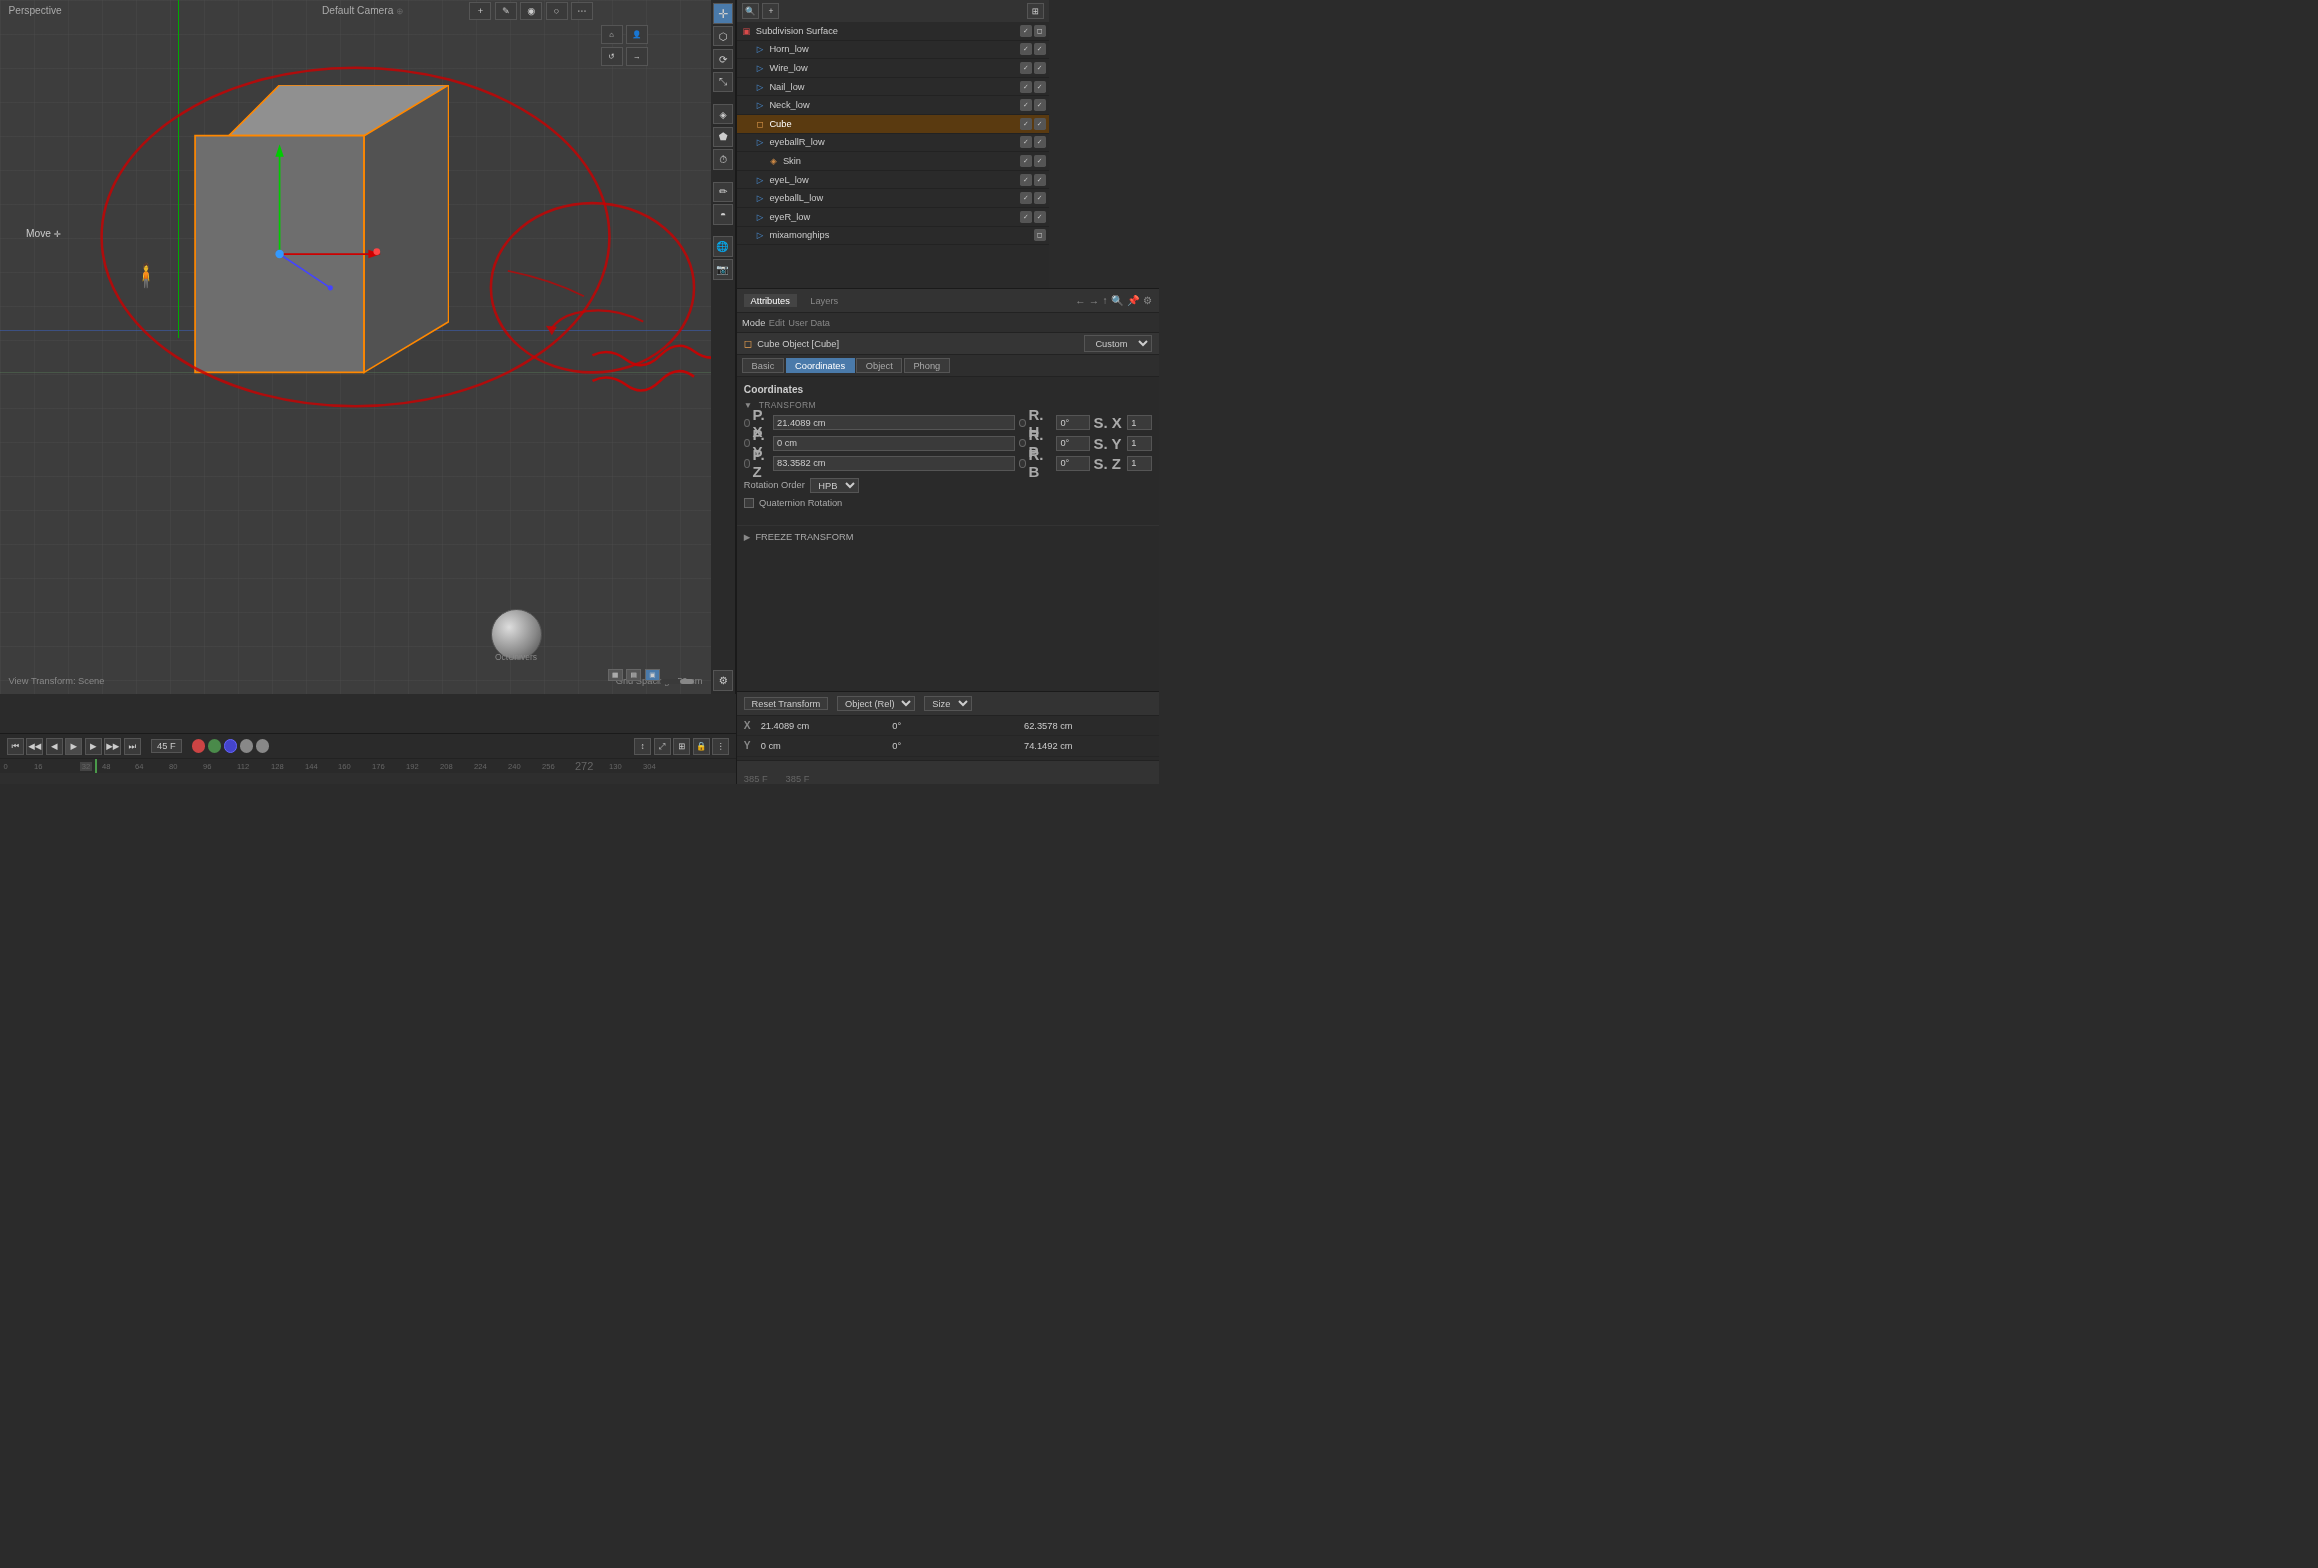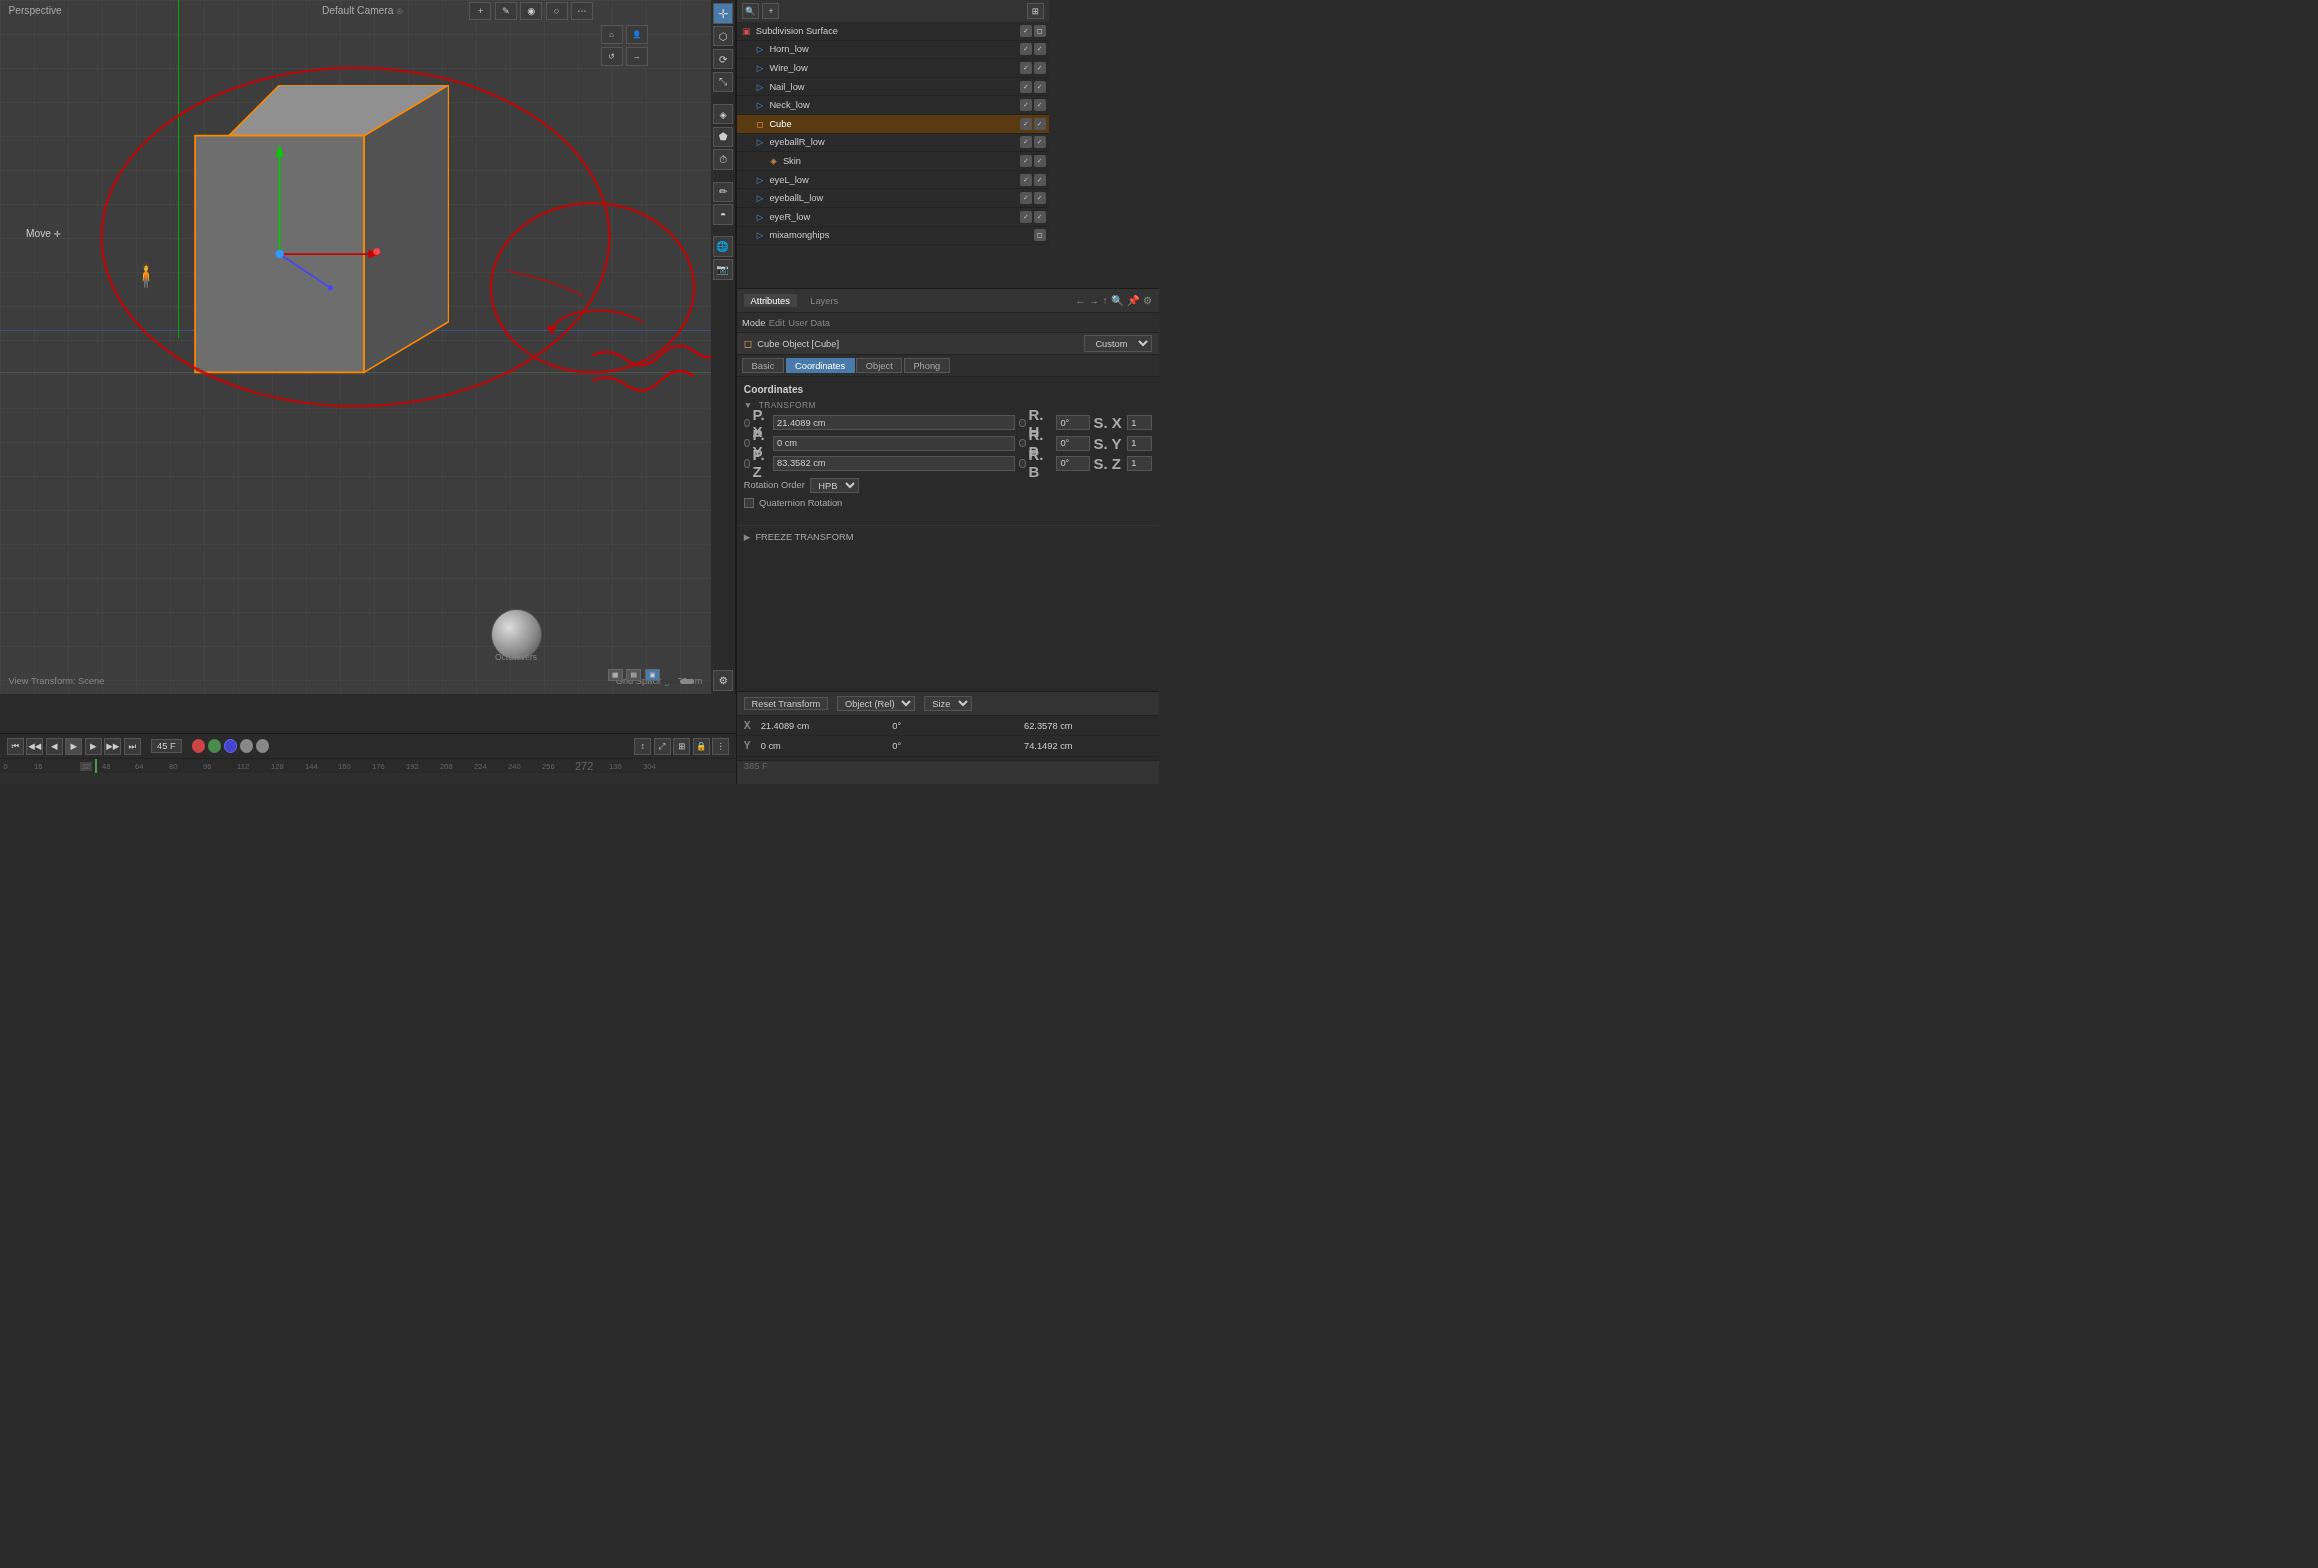--- a/index.html
+++ b/index.html
@@ -924,18 +924,18 @@
     <span class="tr-val" style="flex:1;font-size:9.3px;color:#ccc;">0°</span>
     <span class="tr-val" style="flex:1;font-size:9.3px;color:#ccc;">74.1492 cm</span>
   </div>
   <div class="transform-row">
     <span class="tr-label">Z</span>
     <span class="tr-val" style="flex:1;font-size:9.3px;color:#ccc;">83.3582 cm</span>
     <span class="tr-val" style="flex:1;font-size:9.3px;color:#ccc;">0°</span>
     <span class="tr-val" style="flex:1;font-size:9.3px;color:#ccc;">75.0798 cm</span>
   </div>
 
-  <div style="position:absolute; bottom:0; left:0; right:0; height:24px; background:#333; border-top:0.8px solid #222; display:flex; align-items:flex-start; padding:0 6.8px; gap:18px;flex-direction:column;">
+  <div style="position:absolute; bottom:0; left:0; right:0; height:24px; background:#333; border-top:0.8px solid #222; display:flex; align-items:flex-end; padding:0 6.8px; gap:18px;">
     <span style="font-size:9.3px; color:#666;">385 F</span>
     <span style="font-size:9.3px; color:#666;">385 F</span>
   </div>
 </div>
 
 
 </body></html>

